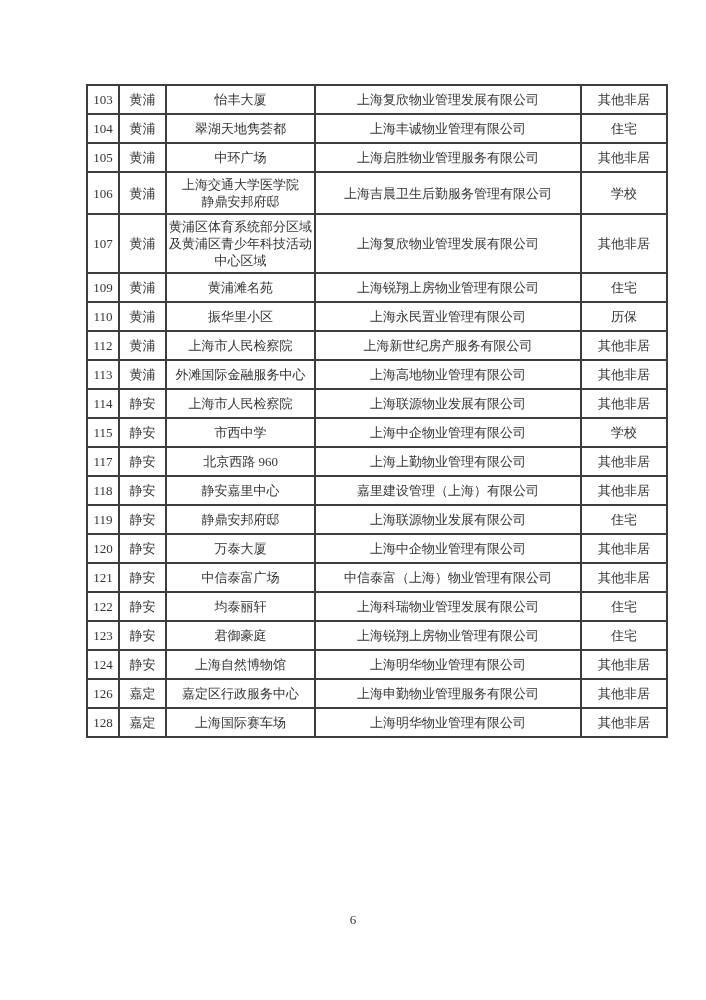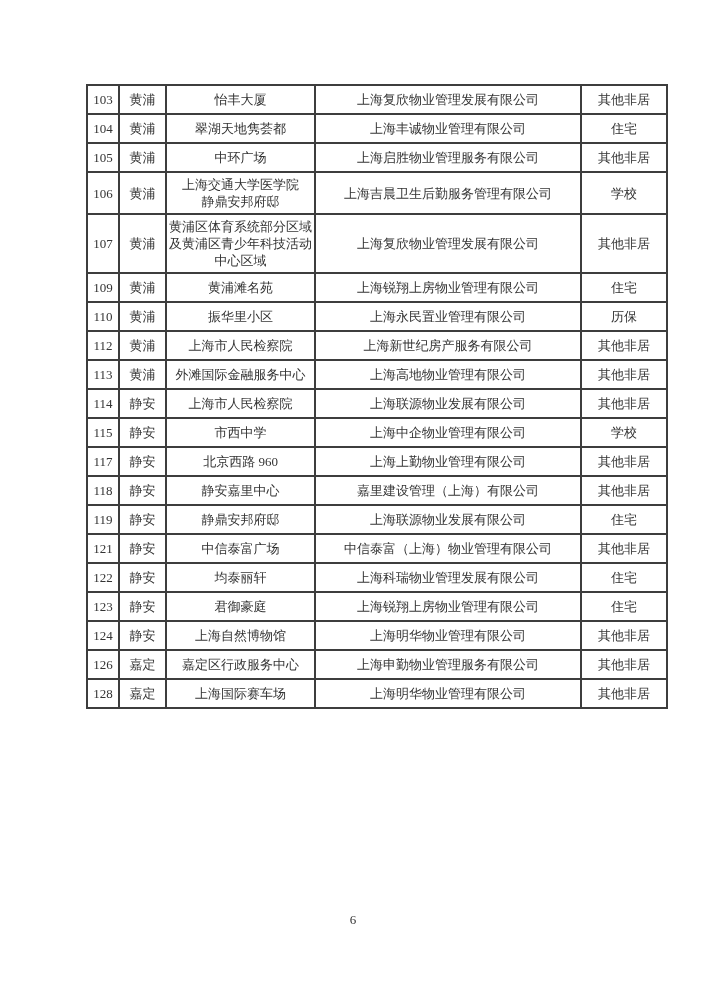--- a/index.html
+++ b/index.html
@@ -233,20 +233,31 @@
     <td>静安</td>
     <td>
             <div>静鼎安邦府邸</div>
           </td>
     <td>
             <div>上海联源物业发展有限公司</div>
           </td>
     <td>住宅</td>
   </tr>
 
+  <tr>
+    <td>120</td>
+    <td>静安</td>
+    <td>
+            <div>万泰大厦</div>
+          </td>
+    <td>
+            <div>上海中企物业管理有限公司</div>
+          </td>
+    <td>其他非居</td>
+  </tr>
 
   <tr>
     <td>121</td>
     <td>静安</td>
     <td>
             <div>中信泰富广场</div>
           </td>
     <td>
             <div>中信泰富（上海）物业管理有限公司</div>
           </td>

